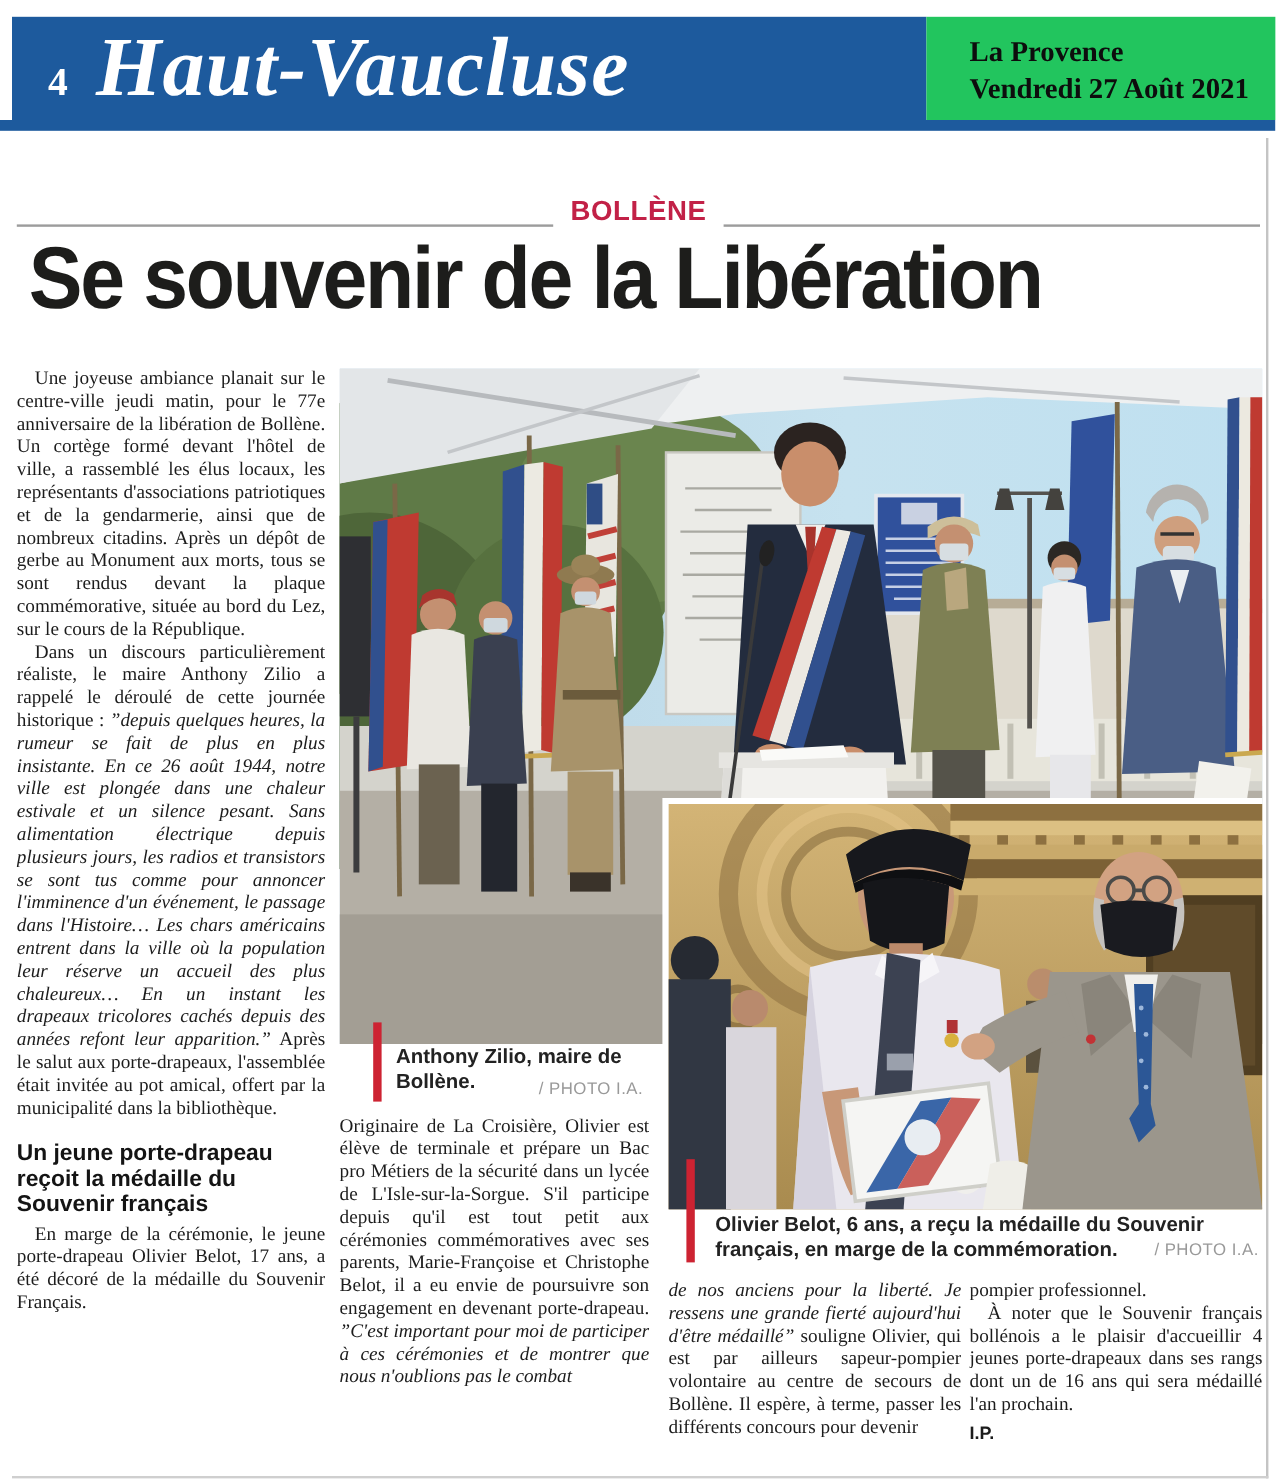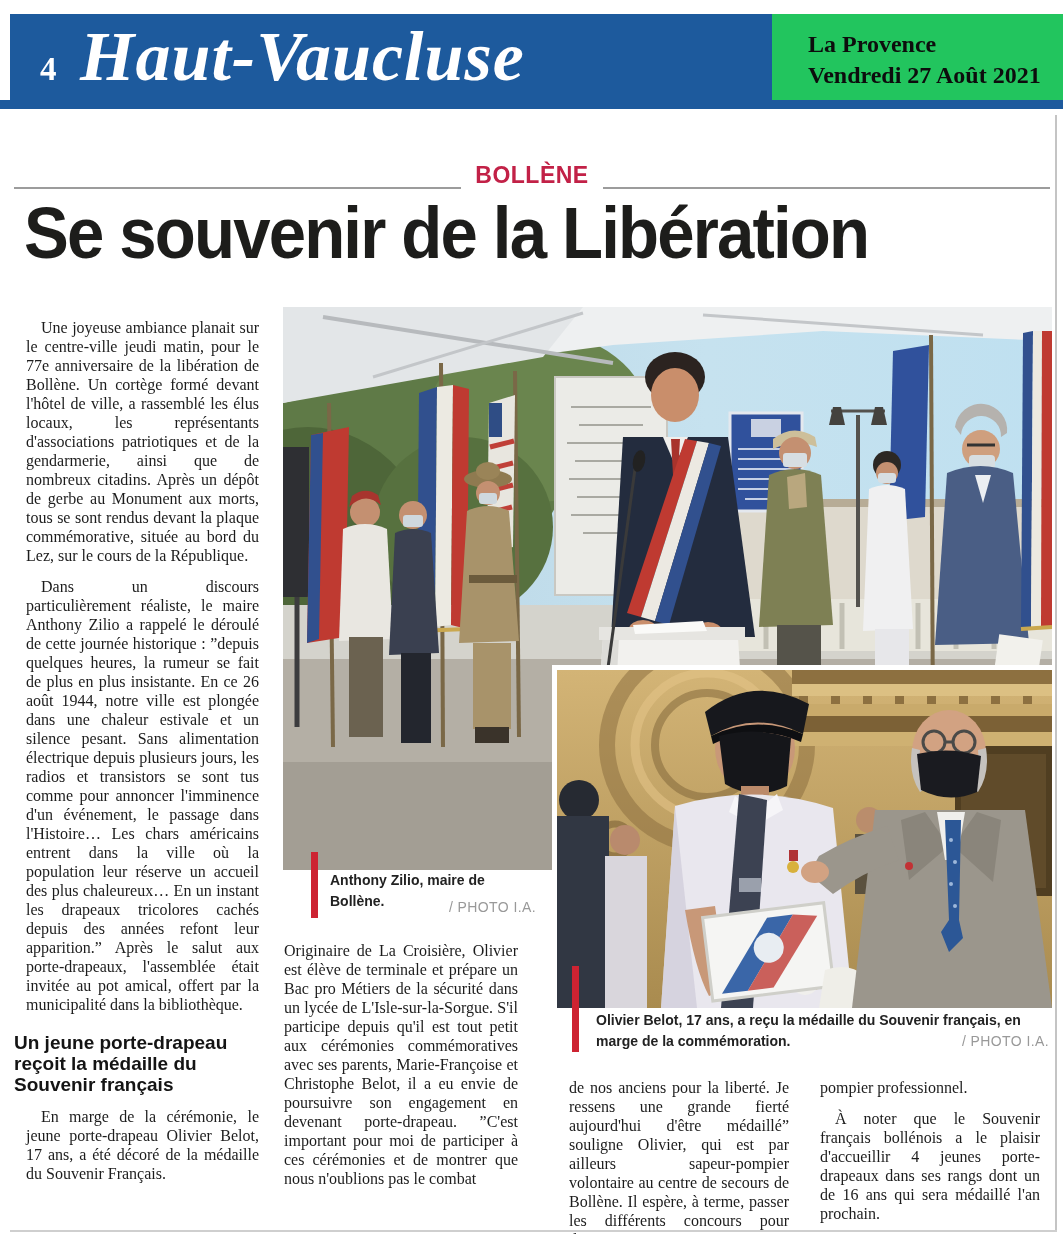--- a/index.html
+++ b/index.html
@@ -26,33 +26,33 @@
   
   .photo1{position:absolute;left:283px;top:307px;width:769px;height:563px}
   .photo2{position:absolute;left:552px;top:665px;width:500px;height:343px;background:#fff;padding:5px 0 0 5px}
   .photo1 svg,.photo2 svg{display:block;width:100%;height:100%}
 
   
   .caption{position:absolute;font-family:"Liberation Sans",sans-serif}
   .cap1{left:311px;top:852px;width:228px;height:66px}
   .cap2{left:572px;top:966px;width:480px;height:86px}
   .capbar{position:absolute;left:0;top:0;width:7px;height:100%;background:#cd2332}
-  .captext{position:absolute;left:19px;top:18px;right:0;font-weight:700;font-size:14px;line-height:21px;color:#222}
+  .captext{position:absolute;left:19px;top:18px;right:0;font-weight:700;font-size:17px;line-height:21px;color:#222}
   .cap2 .captext{left:24px;top:44px}
   .credit{position:absolute;right:3px;bottom:3px;font-size:14px;font-weight:400;color:#999;letter-spacing:.4px}
 
   
   .col{position:absolute;font-size:16px;line-height:19px;text-align:justify;
        -webkit-hyphens:auto;hyphens:auto}
-  .col p{margin:12px}
+  .col p{margin:0}
   .col .ind{text-indent:15px}
-  .col .it{}
+  .col .it{font-style:italic}
   .col h3{margin:18px 0 5px;font:700 19px/21px "Liberation Sans",sans-serif;color:#141414;text-align:left}
   .col1{left:14px;top:306px;width:257px;height:928px;overflow:hidden}
-  .col2{left:272px;top:929px;width:258px;height:304px;overflow:hidden}
+  .col2{left:283px;top:929px;width:258px;height:304px;overflow:hidden}
   .col3{left:557px;top:1066px;width:244px;height:168px;overflow:hidden}
   .col4{left:808px;top:1066px;width:244px;height:168px;overflow:hidden}
   .byline{text-align:left;font:700 15px "Liberation Sans",sans-serif;margin-top:6px;padding-right:2px}
 
   
   .edge-right{position:absolute;left:1055px;top:115px;width:2px;height:1117px;background:#c4c4c4}
   .edge-bottom{position:absolute;left:10px;top:1230px;width:1047px;height:2px;background:#cfcfcf}
 </style>
 </head>
 <body>
@@ -359,21 +359,21 @@
     <div class="capbar"></div>
     <div class="captext">
       <span>Anthony Zilio, maire de Bollène.</span>
     </div>
     <span class="credit">/ PHOTO I.A.</span>
   </div>
 
   <div class="caption cap2">
     <div class="capbar"></div>
     <div class="captext">
-      <span>Olivier Belot, 17 ans, a reçu la médaille du Souvenir français, en marge de la commémoration.</span>
+      <span>Olivier Belot, 6 ans, a reçu la médaille du Souvenir français, en marge de la commémoration.</span>
     </div>
     <span class="credit">/ PHOTO I.A.</span>
   </div>
 
   <div class="col col1">
       <p class="ind"><span>Une joyeuse ambiance planait sur le centre-ville jeudi matin, pour le 77e anniversaire de la libération de Bollène. Un cortège formé devant l'hôtel de ville, a rassemblé les élus locaux, les représentants d'associations patriotiques et de la gendarmerie, ainsi que de nombreux citadins. Après un dépôt de gerbe au Monument aux morts, tous se sont rendus devant la plaque commémorative, située au bord du Lez, sur le cours de la République.</span></p>
       <p class="ind"><span>Dans un discours particulièrement réaliste, le maire Anthony Zilio a rappelé le déroulé de cette journée historique : </span><span class="it">”depuis quelques heures, la rumeur se fait de plus en plus insistante. En ce 26 août 1944, notre ville est plongée dans une chaleur estivale et un silence pesant. Sans alimentation électrique depuis plusieurs jours, les radios et transistors se sont tus comme pour annoncer l'imminence d'un événement, le passage dans l'Histoire… Les chars américains entrent dans la ville où la population leur réserve un accueil des plus chaleureux… En un instant les drapeaux tricolores cachés depuis des années refont leur apparition.”</span><span> Après le salut aux porte-drapeaux, l'assemblée était invitée au pot amical, offert par la municipalité dans la bibliothèque.</span></p>
       <h3>Un jeune porte-drapeau reçoit la médaille du Souvenir français</h3>
       <p class="ind"><span>En marge de la cérémonie, le jeune porte-drapeau Olivier Belot, 17 ans, a été décoré de la médaille du Souvenir Français.</span></p>
     </div>

